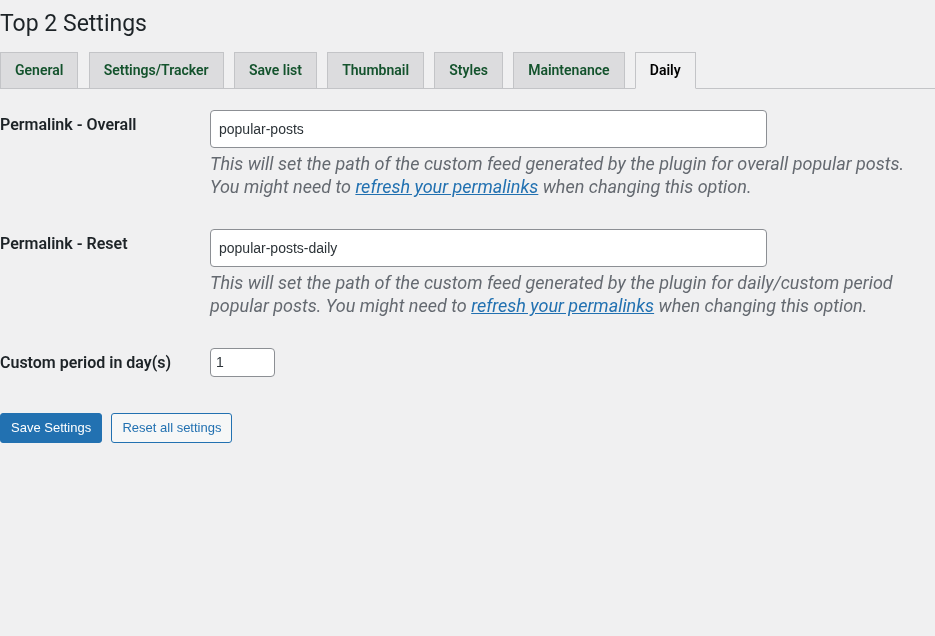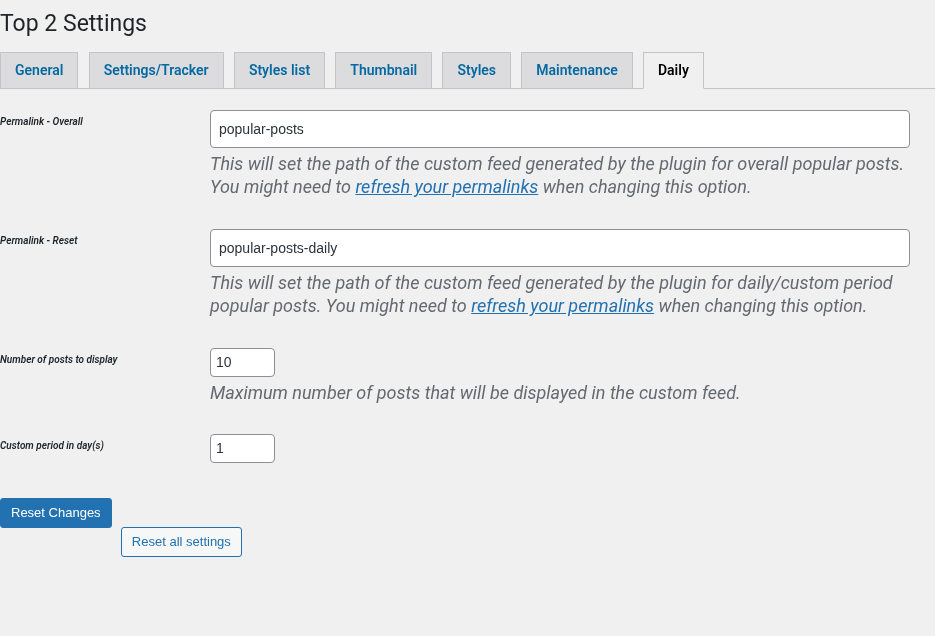--- a/index.html
+++ b/index.html
@@ -32,21 +32,21 @@
     .nav-tab {
       display: inline-block;
       border: 1px solid #c3c4c7;
       border-bottom: none;
       margin-left: 0.5em;
       padding: 8px 14px;
       font-size: 14px;
       line-height: 1.33;
       font-weight: 600;
       background: #dcdcde;
-      color: #0369a1;
+      color: #14532d;
       text-decoration: none;
       white-space: nowrap;
       cursor: pointer;
     }
     .nav-tab:first-child {
       margin-left: 0;
     }
     .nav-tab-active {
       background: #f0f0f1;
       color: #000;
@@ -58,33 +58,32 @@
       border-collapse: collapse;
       margin-top: 0.5em;
       clear: both;
     }
     .form-table th {
       vertical-align: top;
       text-align: left;
       padding: 20px 10px 20px 0;
       width: 200px;
       font-weight: 600;
-      font-size: 10px;
+      font-size: 16px;
       line-height: 1.3;
       color: #1d2327;
-      font-style: italic;
     }
     .form-table td {
       padding: 15px 10px;
       vertical-align: middle;
       font-size: 14px;
       line-height: 1.3;
     }
     .regular-text {
-      width: 700px;
+      width: 557px;
       padding: 4px 8px;
       font-size: 14px;
       line-height: 2;
       min-height: 30px;
       border: 1px solid #8c8f94;
       border-radius: 4px;
       background: #fff;
       color: #2c3338;
     }
     .small-text {
@@ -126,32 +125,31 @@
     .button-primary {
       background: #2271b1;
       border: 1px solid #2271b1;
       color: #fff;
     }
     .button-secondary {
       background: #f6f7f7;
       border: 1px solid #2271b1;
       color: #2271b1;
       margin-left: 6px;
-      margin-top: 29px;
     }
   </style>
 </head>
 <body>
 
 <h1>Top 2 Settings</h1>
 
 <div class="nav-tab-wrapper">
   <a class="nav-tab">General</a>
   <a class="nav-tab">Settings/Tracker</a>
-  <a class="nav-tab">Styles list</a>
+  <a class="nav-tab">Save list</a>
   <a class="nav-tab">Thumbnail</a>
   <a class="nav-tab">Styles</a>
   <a class="nav-tab">Maintenance</a>
   <a class="nav-tab nav-tab-active">Daily</a>
 </div>
 
 <table class="form-table">
   <tbody>
       <tr>
     <th>Permalink - Overall</th>
@@ -165,31 +163,24 @@
   <tr>
     <th>Permalink - Reset</th>
     <td>
       <input type="text" class="regular-text" value="popular-posts-daily" style="">
       <p class="description">
         <span>This will set the path of the custom feed generated by the plugin for daily/custom period popular posts. You might need to </span><a href="#">refresh your permalinks</a><span> when changing this option.</span>
       </p>
     </td>
   </tr>
   <tr>
-    <th>Number of posts to display</th>
-    <td>
-      <input type="number" class="small-text" value="10" style="">
-      <p class="description">Maximum number of posts that will be displayed in the custom feed.</p>
-    </td>
-  </tr>
-  <tr>
     <th>Custom period in day(s)</th>
     <td>
       <input type="number" class="small-text" value="1" style="">
     </td>
   </tr>
 </tbody>
   </table>
 
 <div class="submit-row">
-  <button class="button button-primary">Reset Changes</button>
+  <button class="button button-primary">Save Settings</button>
   <button class="button button-secondary">Reset all settings</button>
 </div>
 
 </body></html>

